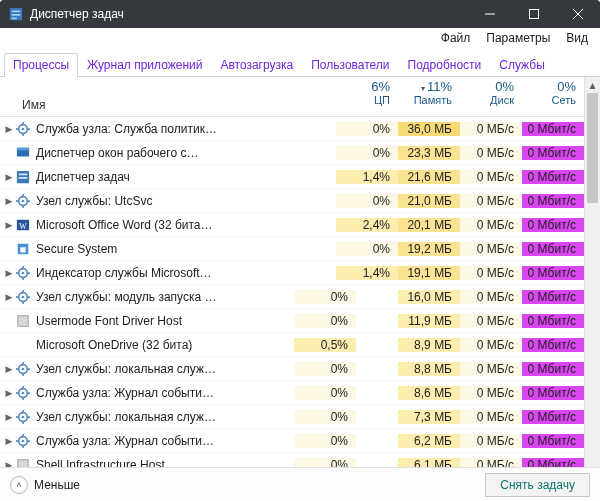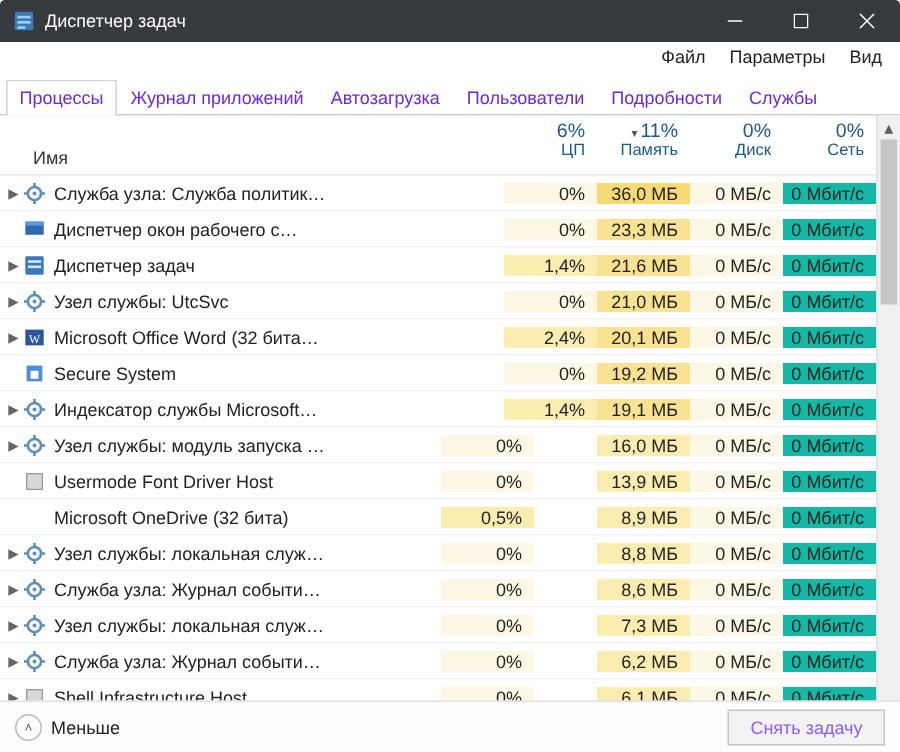--- a/index.html
+++ b/index.html
@@ -36,30 +36,30 @@
   
   .rows { }
   .row { display:flex; align-items:center; height:24px; border-bottom:1px solid #f2f2f2; }
   .row .expand { width:14px; text-align:center; color:#666; font-size:9px; padding-left:4px;}
   .row .ricon { width:18px; height:16px; display:flex; align-items:center; justify-content:center; }
   .row .rname { flex:1; padding-left:4px; white-space:nowrap; overflow:hidden; text-overflow:ellipsis; font-size:12px; }
   .cell { width:62px; text-align:right; padding-right:8px; font-size:12px; }
   .cell.cpu  { background:#fdf8e6; }
   .cell.mem  { background:#fdf0c2; }
   .cell.disk { background:#fdf8e6; }
-  .cell.net  { background:#14b8a6; }
+  .cell.net  { background:#d946ef; }
   
   .h1 { background:#fbecb0 !important;margin-left:42px; }
   .h2 { background:#f9e291 !important; }
   .h3 { background:#f8da75 !important; }
   
   .bottom { position:absolute; bottom:0; left:0; right:0; height:34px; border-top:1px solid #e0e0e0; display:flex; align-items:center; padding:0 10px; background:#fdfdfd; }
   .fewer { display:flex; align-items:center; gap:6px; font-size:12px; color:#222; }
   .circle-btn { width:18px; height:18px; border:1px solid #b8b8b8; border-radius:50%; display:flex; align-items:center; justify-content:center; font-size:9px; color:#555;}
-  .btn { margin-left:auto; border:1px solid #c6c6c6; background:#f3f3f3; padding:4px 14px; font-size:12px; color:#8b5cf6; }
+  .btn { margin-left:auto; border:1px solid #c6c6c6; background:#f3f3f3; padding:4px 14px; font-size:12px; color:#0f766e; }
   
   .gear { width:14px; height:14px; }
   .app-ic { width:14px; height:14px; }
 </style>
 </head>
 <body>
 
 <div class="titlebar">
   <span class="icon-slot">
     <svg viewBox="0 0 16 16" width="14" height="14">
@@ -269,21 +269,21 @@
         </div>
         <div class="row">
           <span class="expand"></span>
           <span class="ricon">
             <svg class="app-ic" viewBox="0 0 16 16">
               <rect x="2" y="2" width="12" height="12" fill="#d7d7d7" stroke="#999"></rect>
             </svg>
           </span>
           <span class="rname">Usermode Font Driver Host</span>
           <span class="cell cpu">0%</span>
-          <span class="cell mem h1">13,9 МБ</span>
+          <span class="cell mem h1">11,9 МБ</span>
           <span class="cell disk">0 МБ/с</span>
           <span class="cell net">0 Мбит/с</span>
         </div>
         <div class="row">
           <span class="expand"></span>
           <span class="ricon"></span>
           <span class="rname">Microsoft OneDrive (32 бита)</span>
           <span class="cell cpu h1">0,5%</span>
           <span class="cell mem h1">8,9 МБ</span>
           <span class="cell disk">0 МБ/с</span>

